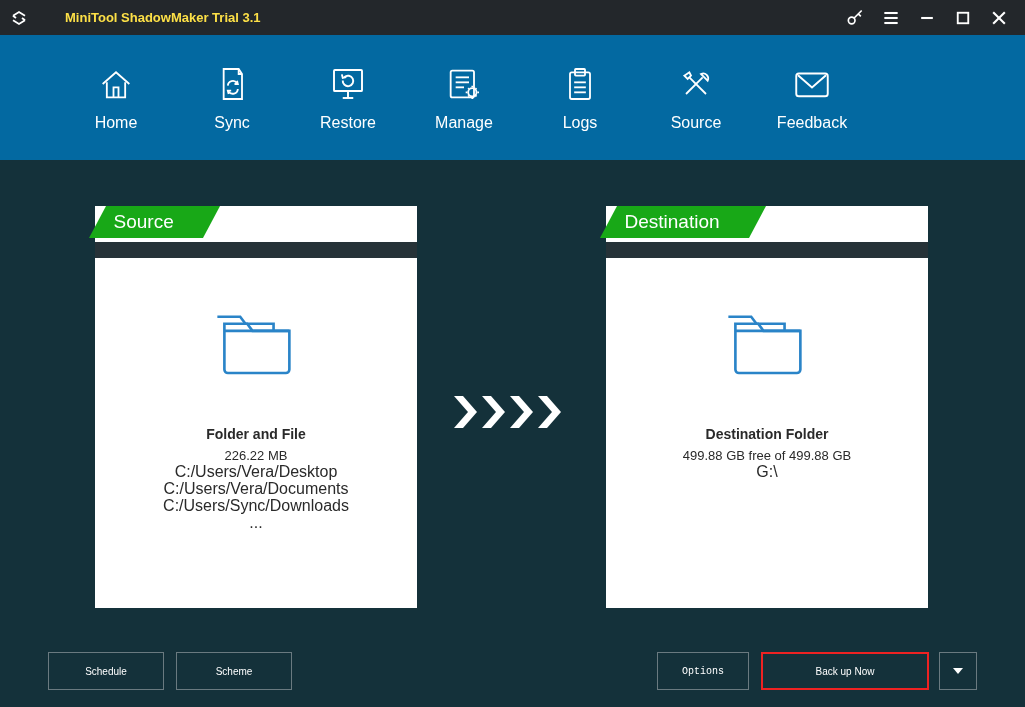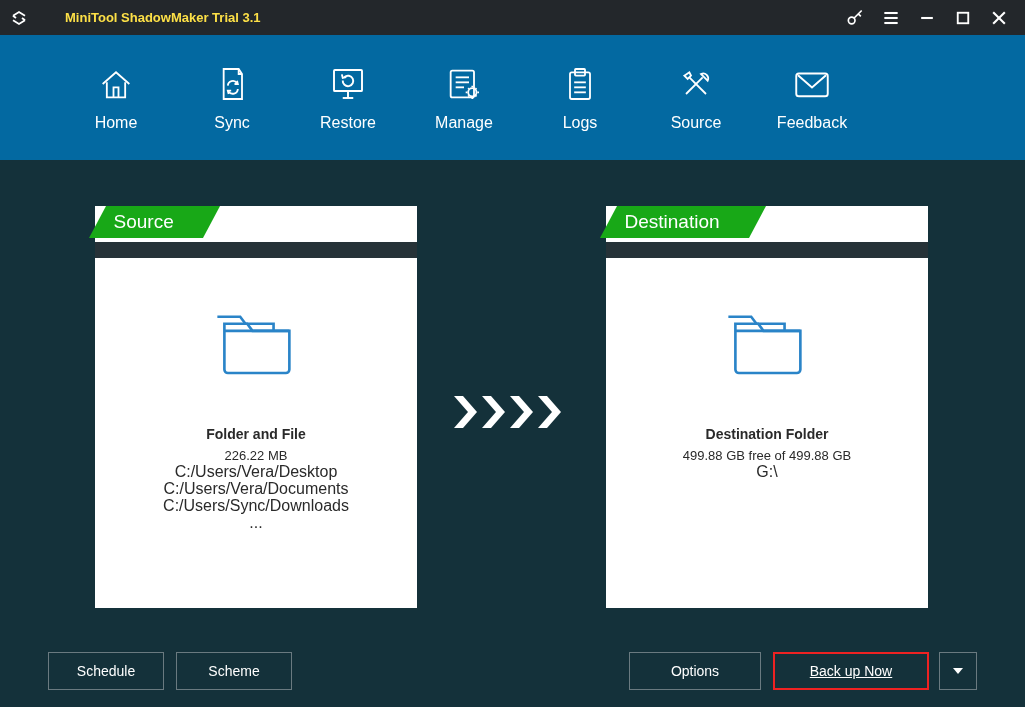--- a/index.html
+++ b/index.html
@@ -140,29 +140,29 @@
     height: 72px;
     display: flex;
     align-items: center;
     padding: 0 48px;
   }
   .btn {
     height: 38px;
     border: 1px solid #6a7a80;
     background: transparent;
     color: #fff;
-    font-size: 14px;
+    font-size: 10px;
     display: flex;
     align-items: center;
     justify-content: center;
     cursor: pointer;
   }
   .btn-schedule, .btn-scheme { width: 116px; margin-right: 12px; }
-  .btn-options { width: 132px; margin-right: 12px; }
-  .btn-backup  { width: 156px; border: 2px solid #e22; text-decoration: underline; }
+  .btn-options { width: 92px; margin-right: 12px; font-family: Liberation Mono, monospace; }
+  .btn-backup  { width: 168px; border: 2px solid #e22; }
   .btn-caret   { width: 38px; margin-left: 10px; }
   .footer .spacer { flex: 1; }
 </style>
 </head>
 <body>
 
 <div class="titlebar">
   <span class="logo-icon">
     <svg width="18" height="18" viewBox="0 0 24 24" fill="none" stroke="#fff" stroke-width="2.4">
       <path d="M4 9 L12 4 L20 9"></path>

